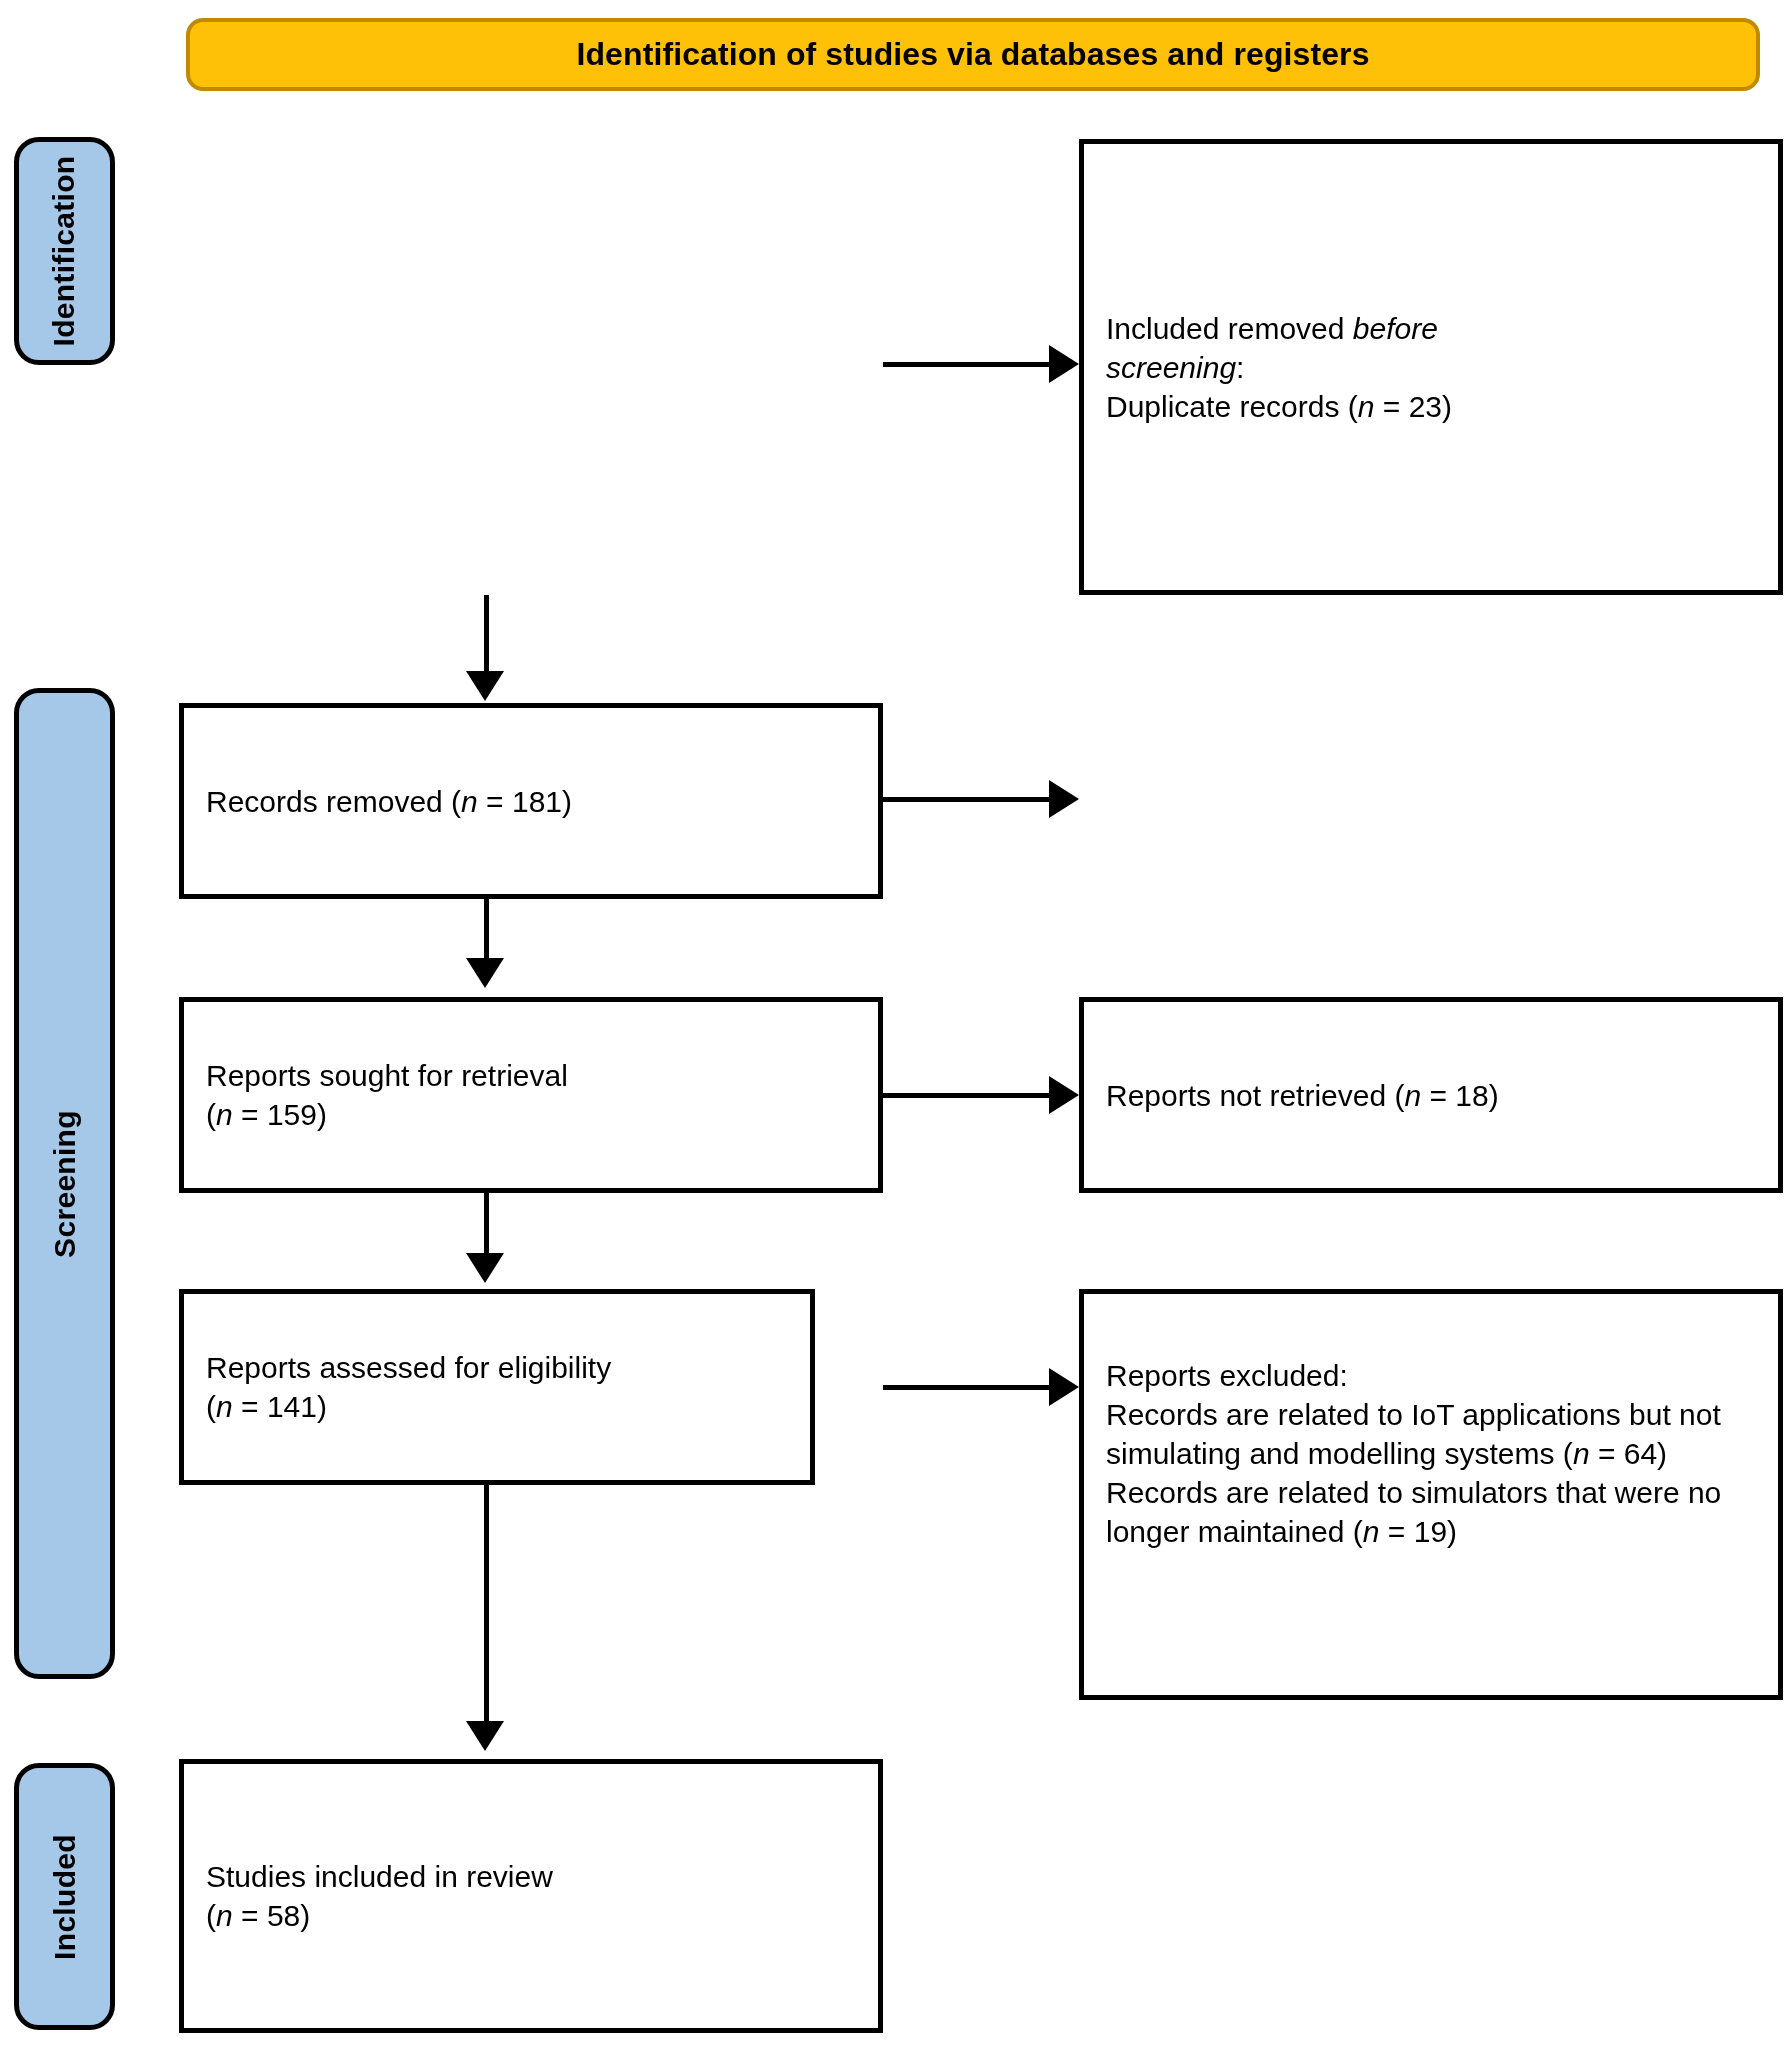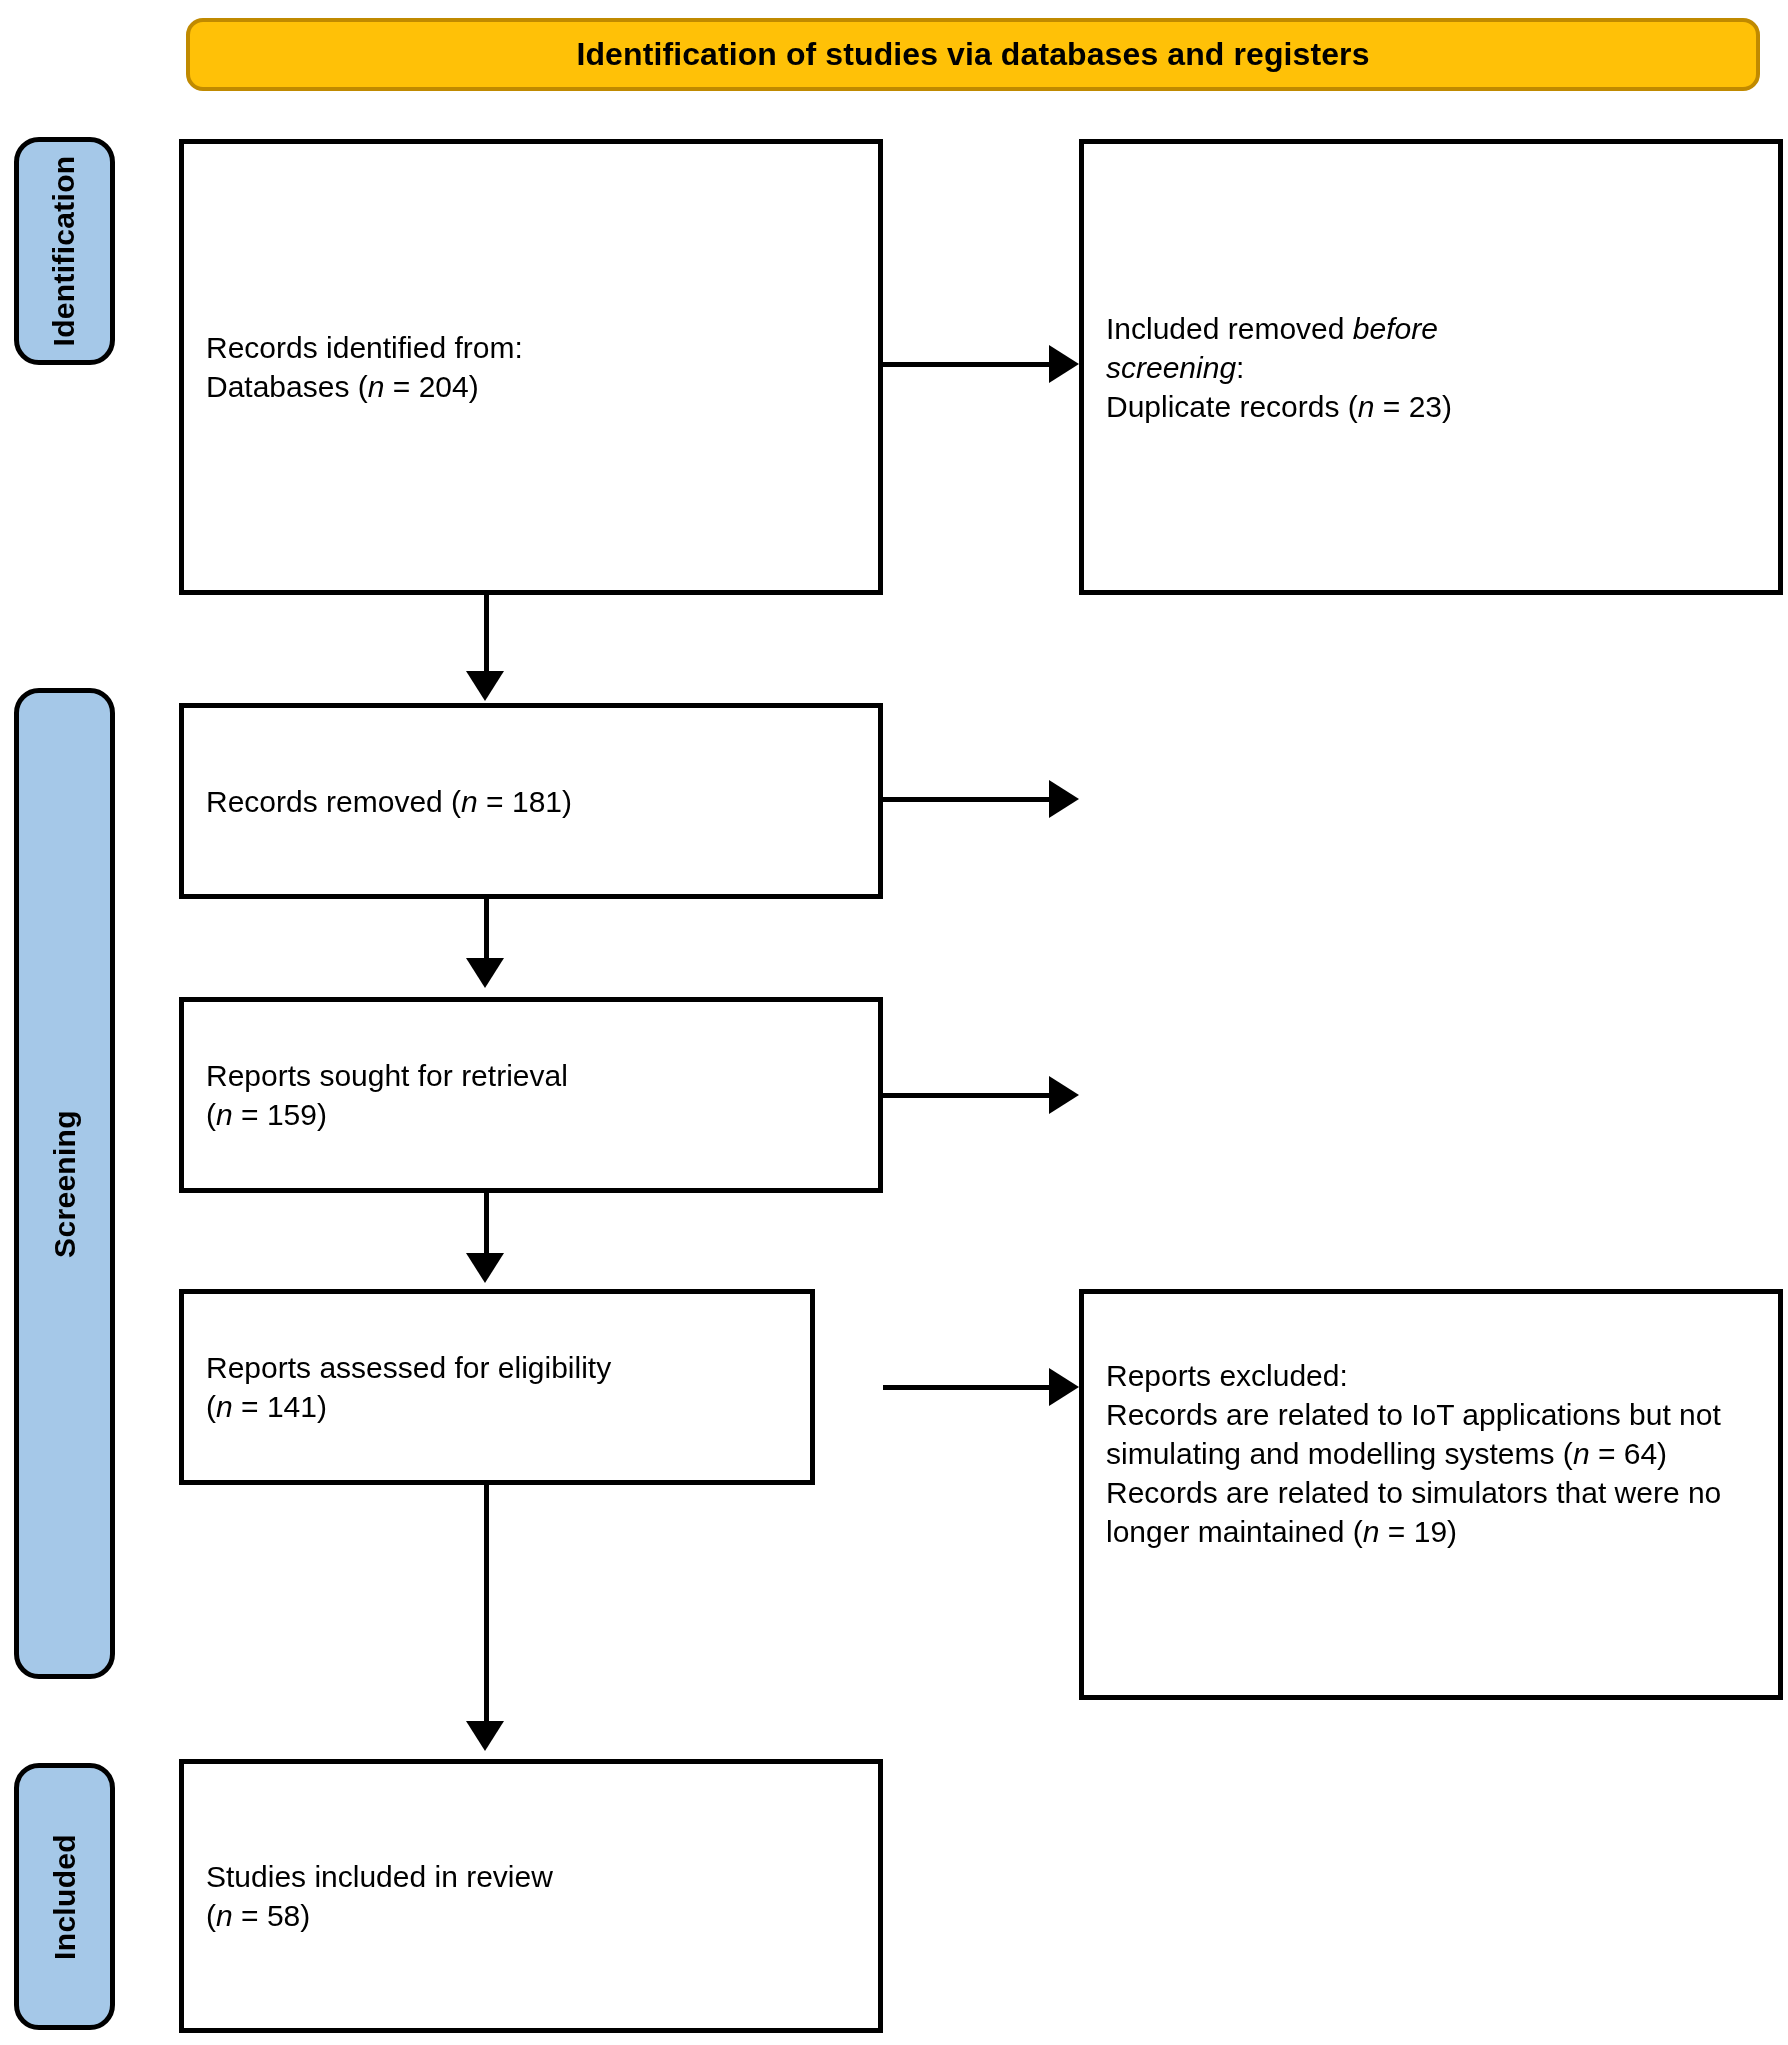--- a/index.html
+++ b/index.html
@@ -127,26 +127,20 @@
   </div>
 
   <div class="stage-pill" style="left:14.3px; top:688px; width:101px; height:991px;">
     <span class="stage-label">Screening</span>
   </div>
 
   <div class="stage-pill" style="left:14.3px; top:1763px; width:101px; height:267px;">
     <span class="stage-label">Included</span>
   </div>
 
-  <div class="box" style="left:179px; top:139px; width:704px; height:456px;">
-    <div class="box-text">
-      <span>Records identified from:</span><br>
-      <span>Databases (</span><span class="n-var">n</span><span> = 204)</span>
-    </div>
-  </div>
 
   <div class="box" style="left:1079px; top:139px; width:704px; height:456px;">
     <div class="box-text">
       <span>Included removed </span><em>before</em><br>
       <em>screening</em><span>:</span><br>
       <span>Duplicate records (</span><span class="n-var">n</span><span> = 23)</span>
     </div>
   </div>
 
   <div class="h-line" style="left:883px; top:362px; width:166px;"></div>
@@ -168,20 +162,25 @@
   <div class="v-line" style="left:484px; top:898px; height:65px;"></div>
   <div class="v-head" style="left:466px; top:958px;"></div>
 
   <div class="box" style="left:179px; top:997px; width:704px; height:196px;">
     <div class="box-text">
       <span>Reports sought for retrieval</span><br>
       <span>(</span><span class="n-var">n</span><span> = 159)</span>
     </div>
   </div>
 
+  <div class="box" style="left:1079px; top:997px; width:704px; height:196px;">
+    <div class="box-text">
+      <span>Reports not retrieved (</span><span class="n-var">n</span><span> = 18)</span>
+    </div>
+  </div>
 
   <div class="h-line" style="left:883px; top:1093px; width:166px;"></div>
   <div class="h-head" style="left:1049px; top:1076px;"></div>
 
   <div class="v-line" style="left:484px; top:1193px; height:65px;"></div>
   <div class="v-head" style="left:466px; top:1253px;"></div>
 
   <div class="box" style="left:179px; top:1289px; width:636px; height:196px;">
     <div class="box-text">
       <span>Reports assessed for eligibility</span><br>

